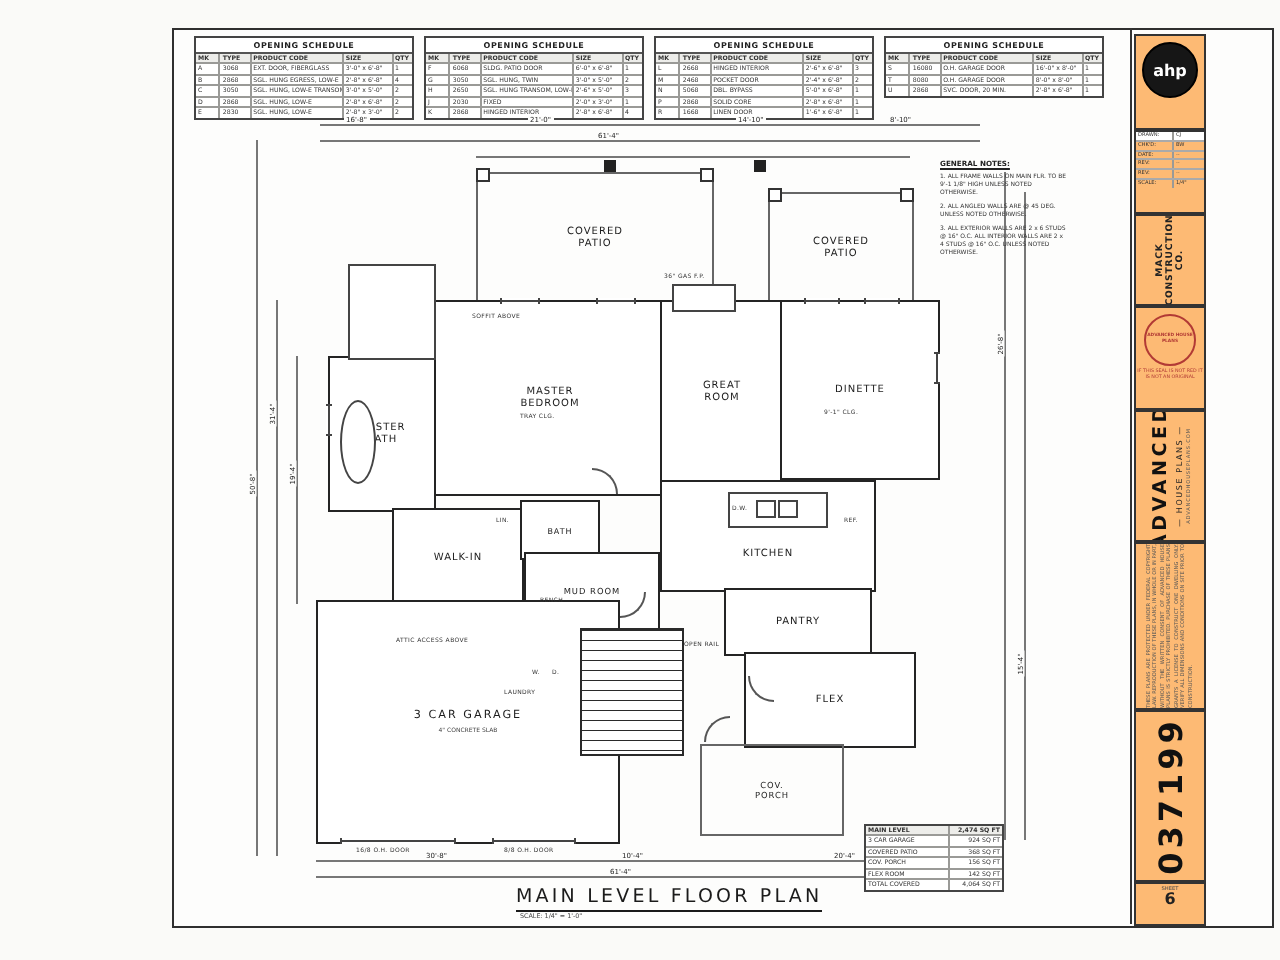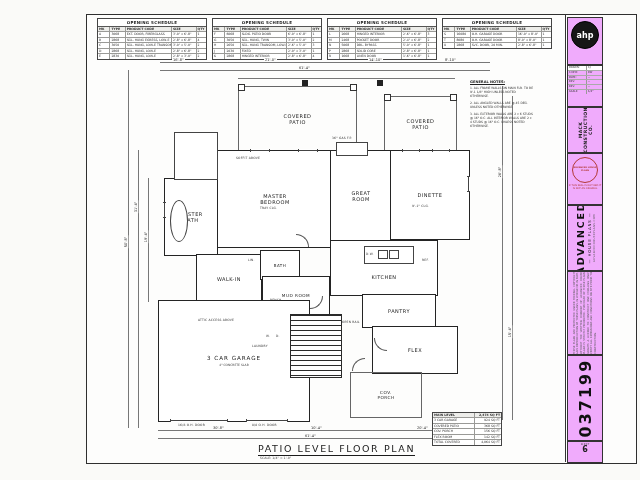--- a/index.html
+++ b/index.html
@@ -49,21 +49,21 @@
   
   .sqft{position:absolute;left:432px;top:412px;width:68px;border:0.9px solid #444;background:#fff;}
   .sqft .tcell:nth-child(1){width:62%;}
   .sqft .tcell:nth-child(2){width:38%;text-align:right;}
   
   .plan-title{position:absolute;left:258px;top:443px;font-size:9.5px;letter-spacing:1.6px;color:#1b1b1b;
               border-bottom:1.2px solid #1b1b1b;padding-bottom:1px;white-space:nowrap;}
   .plan-scale{position:absolute;left:260px;top:456px;font-size:3.2px;color:#444;}
   
   .tb-line{position:absolute;left:565px;top:14px;height:448px;border-left:0.9px solid #333;}
-  .tb-box{position:absolute;left:567px;width:34px;border:0.9px solid #333;background:#f0abfc;overflow:hidden;}
+  .tb-box{position:absolute;left:567px;width:34px;border:0.9px solid #333;background:#fdba74;overflow:hidden;}
   .rot{position:absolute;transform:rotate(-90deg);display:flex;flex-direction:column;align-items:center;
        justify-content:center;text-align:center;}
   .logo-circle{width:26px;height:26px;border-radius:50%;background:#161616;border:1px solid #000;
                color:#fff;display:flex;align-items:center;justify-content:center;font-size:8px;font-weight:700;margin:3px auto 0;}
   .stamp-circle{width:24px;height:24px;border-radius:50%;border:1.4px solid #b23a35;margin:3px auto 1px;
                 display:flex;align-items:center;justify-content:center;text-align:center;
                 color:#b23a35;font-size:2.2px;line-height:1.3;font-weight:700;}
   .stamp-sub{font-size:2.4px;color:#b23a35;text-align:center;line-height:1.3;}
   .brand-name{font-size:9.5px;font-weight:700;letter-spacing:1.8px;color:#111;}
   .brand-sub{font-size:4px;letter-spacing:.8px;margin-top:1px;}
@@ -408,21 +408,21 @@
       <div class="trow">
         <div class="tcell">FLEX ROOM</div>
         <div class="tcell">142 SQ FT</div>
       </div>
       <div class="trow">
         <div class="tcell">TOTAL COVERED</div>
         <div class="tcell">4,064 SQ FT</div>
       </div>
     </div>
 
-  <div class="plan-title">PATIO LEVEL FLOOR PLAN</div>
+  <div class="plan-title">MAIN LEVEL FLOOR PLAN</div>
   <div class="plan-scale">SCALE: 1/4" = 1'-0"</div>
 
   <div class="tb-line"></div>
   <div style="position:absolute;left:584px;top:90px;width:8px;height:280px;overflow:visible">
     <div class="rot" style="left:-136px;top:136px;width:280px;height:8px">
       <span class="edge-note">THE PURCHASER OF THESE PLANS IS GRANTED A ONE-TIME LICENSE TO BUILD ONE HOME — DO NOT DUPLICATE — WWW.ADVANCEDHOUSEPLANS.COM</span>
     </div>
   </div>
 
   <div class="tb-box" style="top:17px;height:46px">

